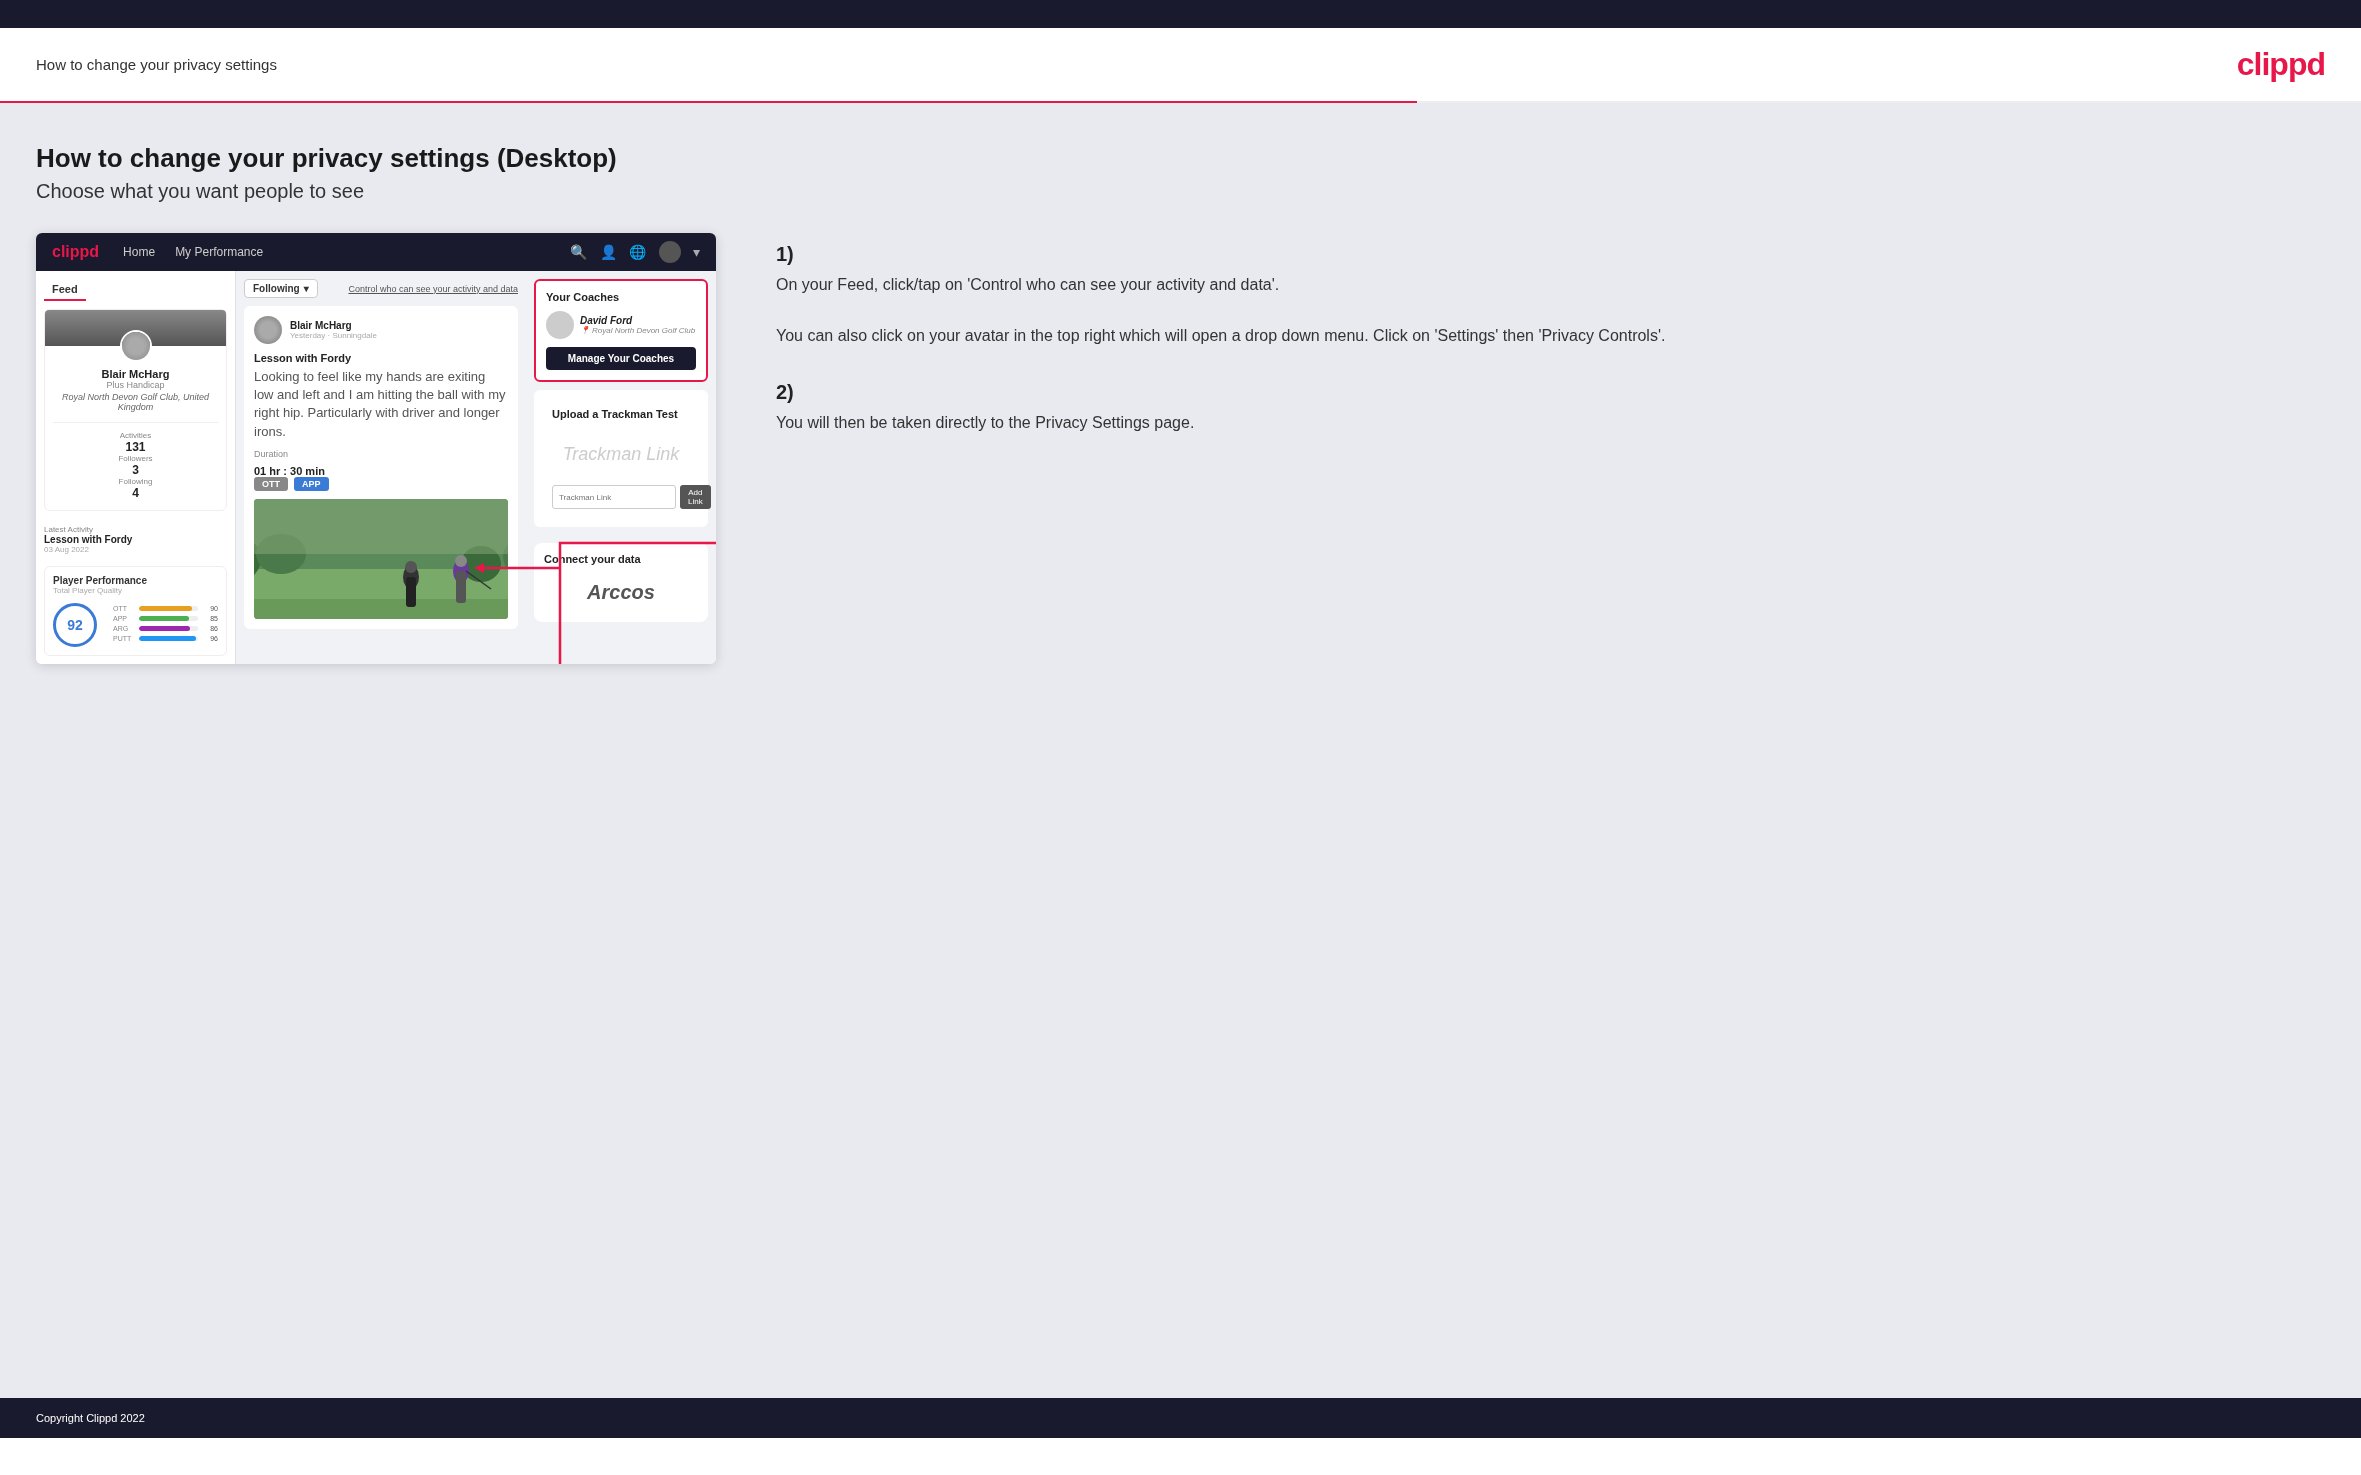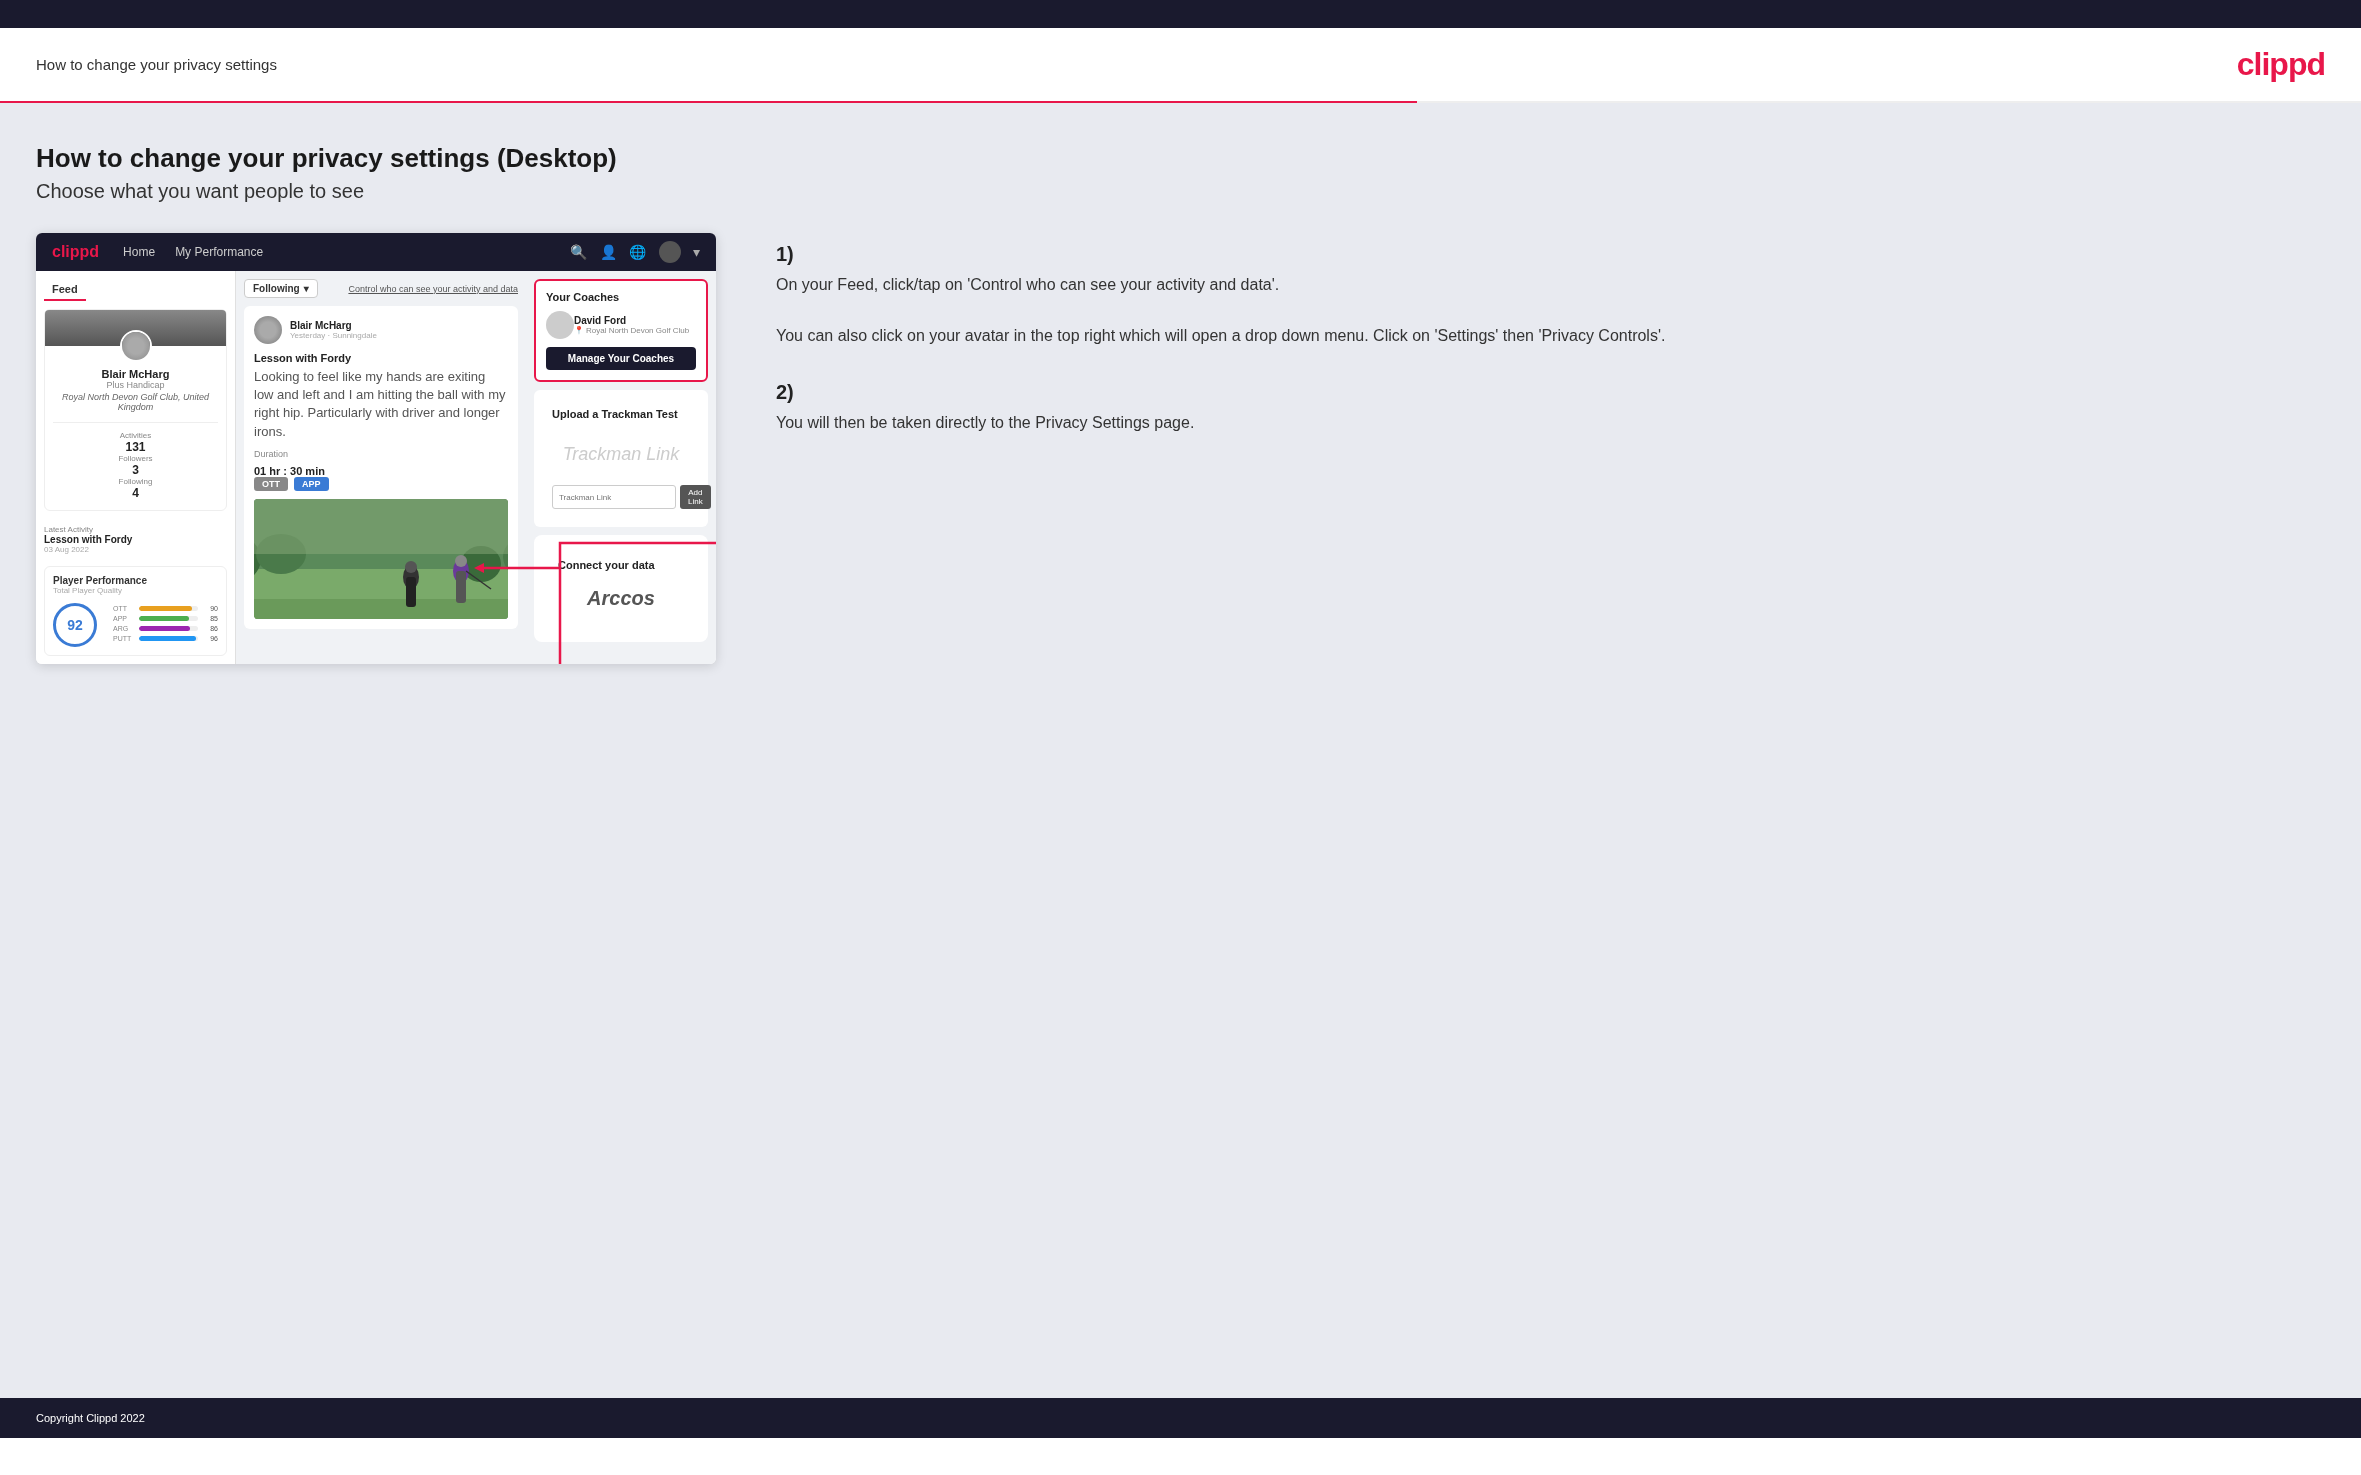--- a/index.html
+++ b/index.html
@@ -401,21 +401,23 @@
     }
     .coaches-title {
       font-size: 11px;
       font-weight: 700;
       color: #222;
       margin-bottom: 8px;
     }
     .coach-row {
       display: flex;
       align-items: center;
-      margin-bottom: 8px;
+      gap: 6px;
+      margin-bottom: 8px;
+      font-style: italic;
     }
     .coach-avatar {
       width: 28px;
       height: 28px;
       border-radius: 50%;
       background: #ccc;
     }
     .coach-name {
       font-size: 10px;
       font-weight: 700;
@@ -477,21 +479,22 @@
       color: #fff;
       font-size: 8px;
       border: none;
       border-radius: 3px;
       padding: 3px 8px;
     }
 
     .connect-card {
       background: #fff;
       border-radius: 8px;
-      padding: 24px;
+      padding: 10px;
+      margin-top: 8px;
     }
     .connect-title {
       font-size: 11px;
       font-weight: 700;
       color: #222;
       margin-bottom: 8px;
     }
     .arccos-label {
       font-size: 20px;
       font-weight: 700;

